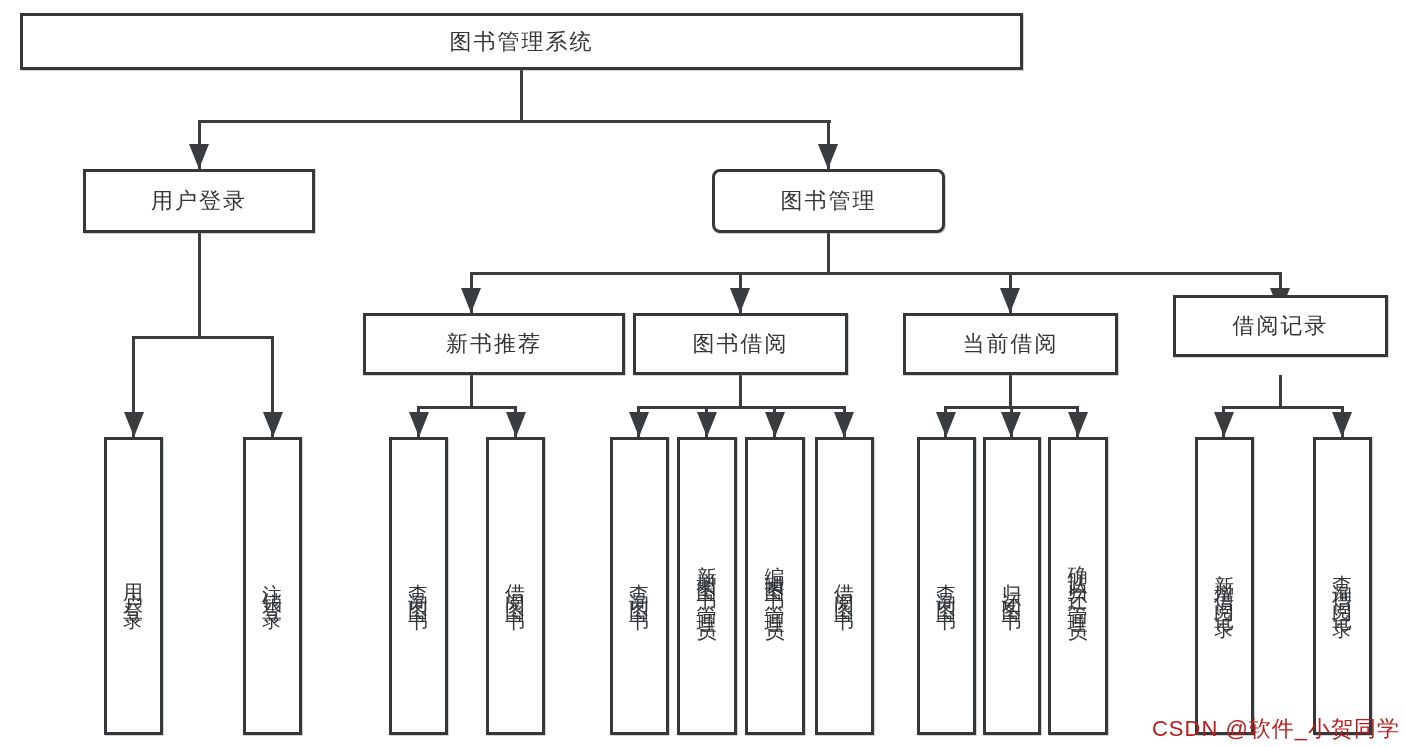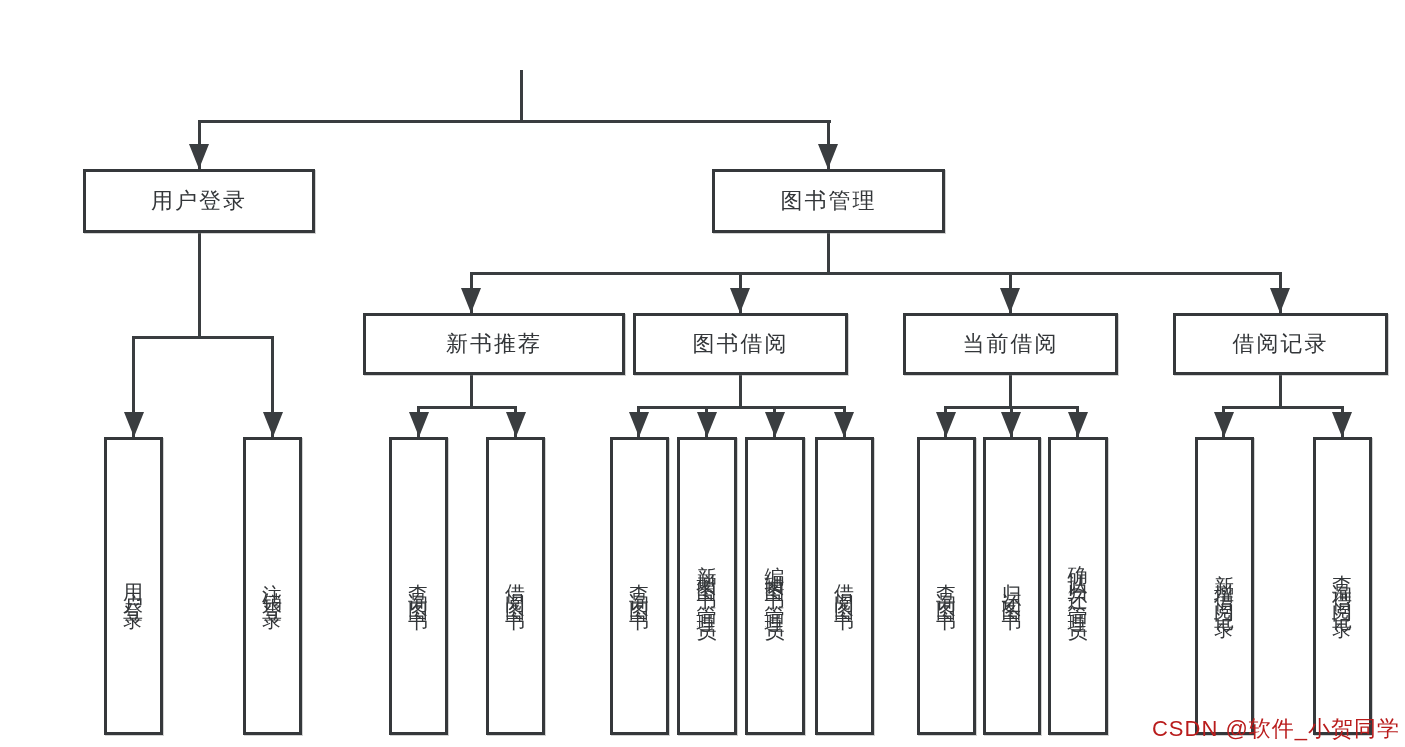--- a/index.html
+++ b/index.html
@@ -82,38 +82,41 @@
       <div class="arrow" style="left: 697px; top: 412px;"></div>
       <div class="arrow" style="left: 765px; top: 412px;"></div>
       <div class="arrow" style="left: 834px; top: 412px;"></div>
       <div class="arrow" style="left: 936px; top: 412px;"></div>
       <div class="arrow" style="left: 1001px; top: 412px;"></div>
       <div class="arrow" style="left: 1068px; top: 412px;"></div>
       <div class="arrow" style="left: 1214px; top: 412px;"></div>
       <div class="arrow" style="left: 1332px; top: 412px;"></div>
     </div>
 
+  <div class="node hbox" style="left:20px; top:13px; width:1003px; height:57px;">
+    <span>图书管理系统</span>
+  </div>
 
   <div class="node hbox" style="left:83px; top:169px; width:232px; height:64px;">
     <span>用户登录</span>
   </div>
-  <div class="node hbox" style="left:712px; top:169px; width:233px; height:64px;">
+  <div class="node hbox" style="left:712px; top:169px; width:233px; height:64px;border-radius:8px;">
     <span>图书管理</span>
   </div>
 
   <div class="node hbox" style="left:363px; top:313px; width:262px; height:62px;">
     <span>新书推荐</span>
   </div>
   <div class="node hbox" style="left:903px; top:313px; width:215px; height:62px;">
     <span>当前借阅</span>
   </div>
   <div class="node hbox" style="left:633px; top:313px; width:215px; height:62px;">
     <span>图书借阅</span>
   </div>
-  <div class="node hbox" style="left:1173px; top:313px; width:215px; height:62px;">
+  <div class="node hbox" style="left:1173px; top:295px; width:215px; height:62px;">
     <span>借阅记录</span>
   </div>
 
   <div class="node vbox" style="left:104px; top:437px; width:59px; height:298px;">
     <span>用户登录</span>
   </div>
   <div class="node vbox" style="left:243px; top:437px; width:59px; height:298px;">
     <span>注销登录</span>
   </div>
 

